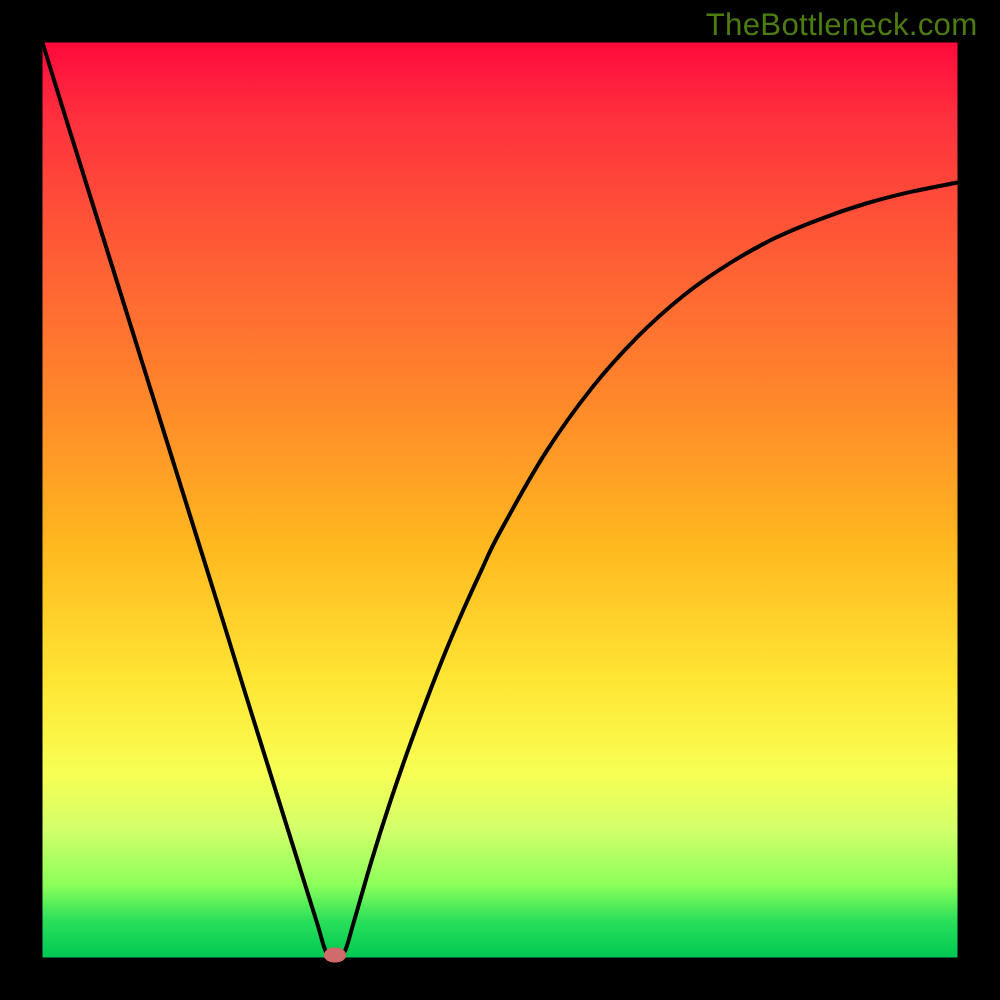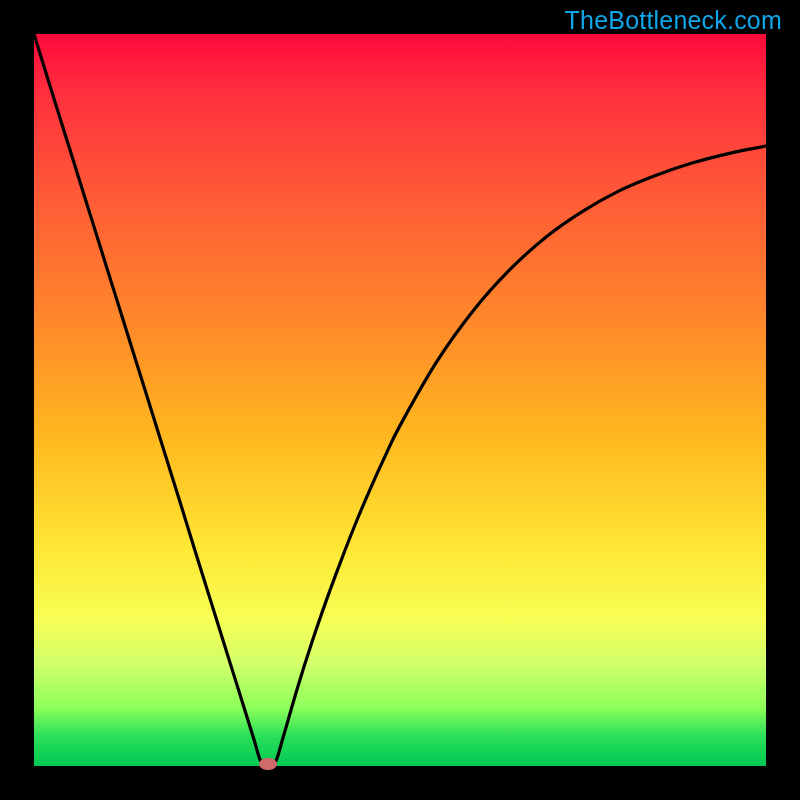--- a/index.html
+++ b/index.html
@@ -36,21 +36,21 @@
       #d2ff6a 86%,
       #8dff5a 92%,
       #2adf59 96%,
       #00c853 100%
     );
   }
   .attribution {
     position: absolute;
     top: 6px;
     right: 18px;
-    color: #0ea5e9;
+    color: #4d7c0f;
     font-size: 25px;
     font-weight: 400;
     letter-spacing: 0.2px;
     user-select: none;
     text-align: right;
   }
   svg.curve {
     position: absolute;
     left: 0;
     top: 0;

